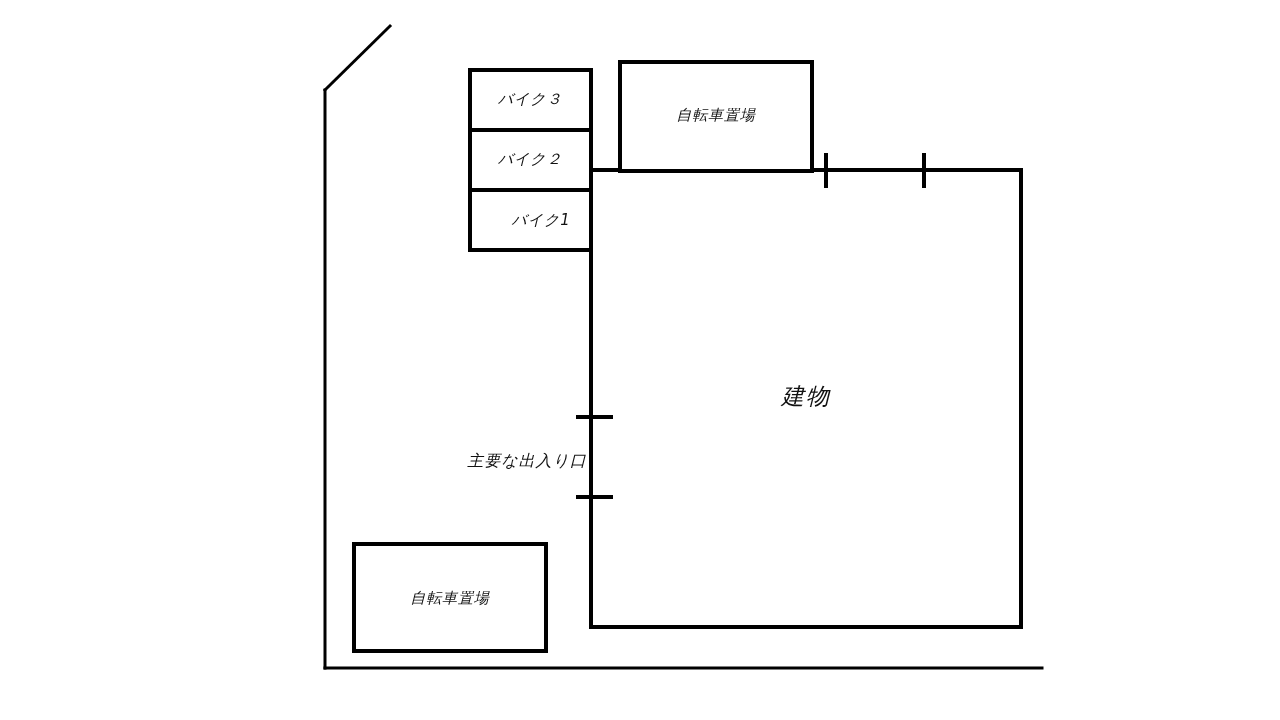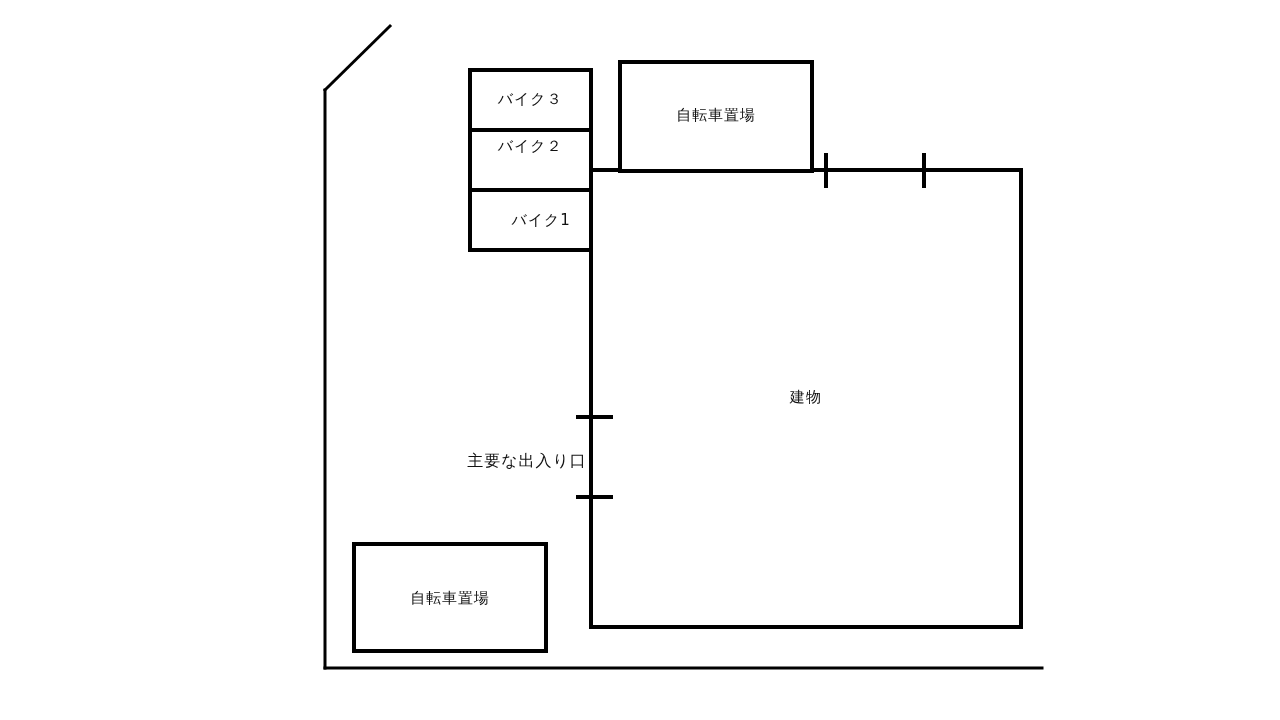--- a/index.html
+++ b/index.html
@@ -9,41 +9,42 @@
   }
   body {
     font-family: "DejaVu Sans", sans-serif;
   }
   #stage {
     position: relative;
     width: 1280px;
     height: 720px;
     background: #ffffff;
     overflow: hidden;
+    font-style: italic;
   }
   #plan-svg {
     position: absolute;
     left: 0;
     top: 0;
     width: 1280px;
     height: 720px;
   }
   .lbl {
     position: absolute;
     color: #111111;
     font-family: "DejaVu Sans", sans-serif;
     white-space: nowrap;
     letter-spacing: 0.06em;
     transform: translate(-50%, -50%);
     text-align: center;
     line-height: 1.1;
   }
   .lbl-sm { font-size: 15px; }
   .lbl-md { font-size: 16px; }
-  .lbl-lg { font-size: 15px; letter-spacing: 0.08em; }
+  .lbl-lg { font-size: 23px; letter-spacing: 0.08em; }
 </style>
 </head>
 <body>
 
 <div id="stage">
 
   <svg id="plan-svg" viewBox="0 0 1280 720">
 
     <g>
       <line id="ln-diag" stroke="#000000" stroke-width="3" stroke-linecap="square" x1="390" y1="26" x2="325" y2="90"></line>
@@ -75,21 +76,21 @@
 
     <g>
       <line id="nop-tick-0" stroke="#000000" stroke-width="4" stroke-linecap="butt" x1="826" y1="153" x2="826" y2="188"></line>
       <line id="nop-tick-1" stroke="#000000" stroke-width="4" stroke-linecap="butt" x1="924" y1="153" x2="924" y2="188"></line>
     </g>
 
   </svg>
 
   <div class="lbl lbl-sm" id="txt-bike-0" style="left: 530px; top: 99px;">バイク３</div>
 
-  <div class="lbl lbl-sm" id="txt-bike-1" style="left: 530px; top: 146px;">バイク２</div>
+  <div class="lbl lbl-sm" id="txt-bike-1" style="left: 530px; top: 159px;">バイク２</div>
 
   <div class="lbl lbl-sm" id="txt-bike-2" style="left: 541px; top: 220px;">バイク1</div>
 
   <div class="lbl lbl-sm" id="txt-bp-top" style="left: 716px; top: 115px;">自転車置場</div>
 
   <div class="lbl lbl-sm" id="txt-bp-bottom" style="left: 450px; top: 598px;">自転車置場</div>
 
   <div class="lbl lbl-md" id="txt-entrance" style="left: 527px; top: 461px;">主要な出入り口</div>
 
   <div class="lbl lbl-lg" id="txt-building" style="left: 806px; top: 397px;">建物</div>

